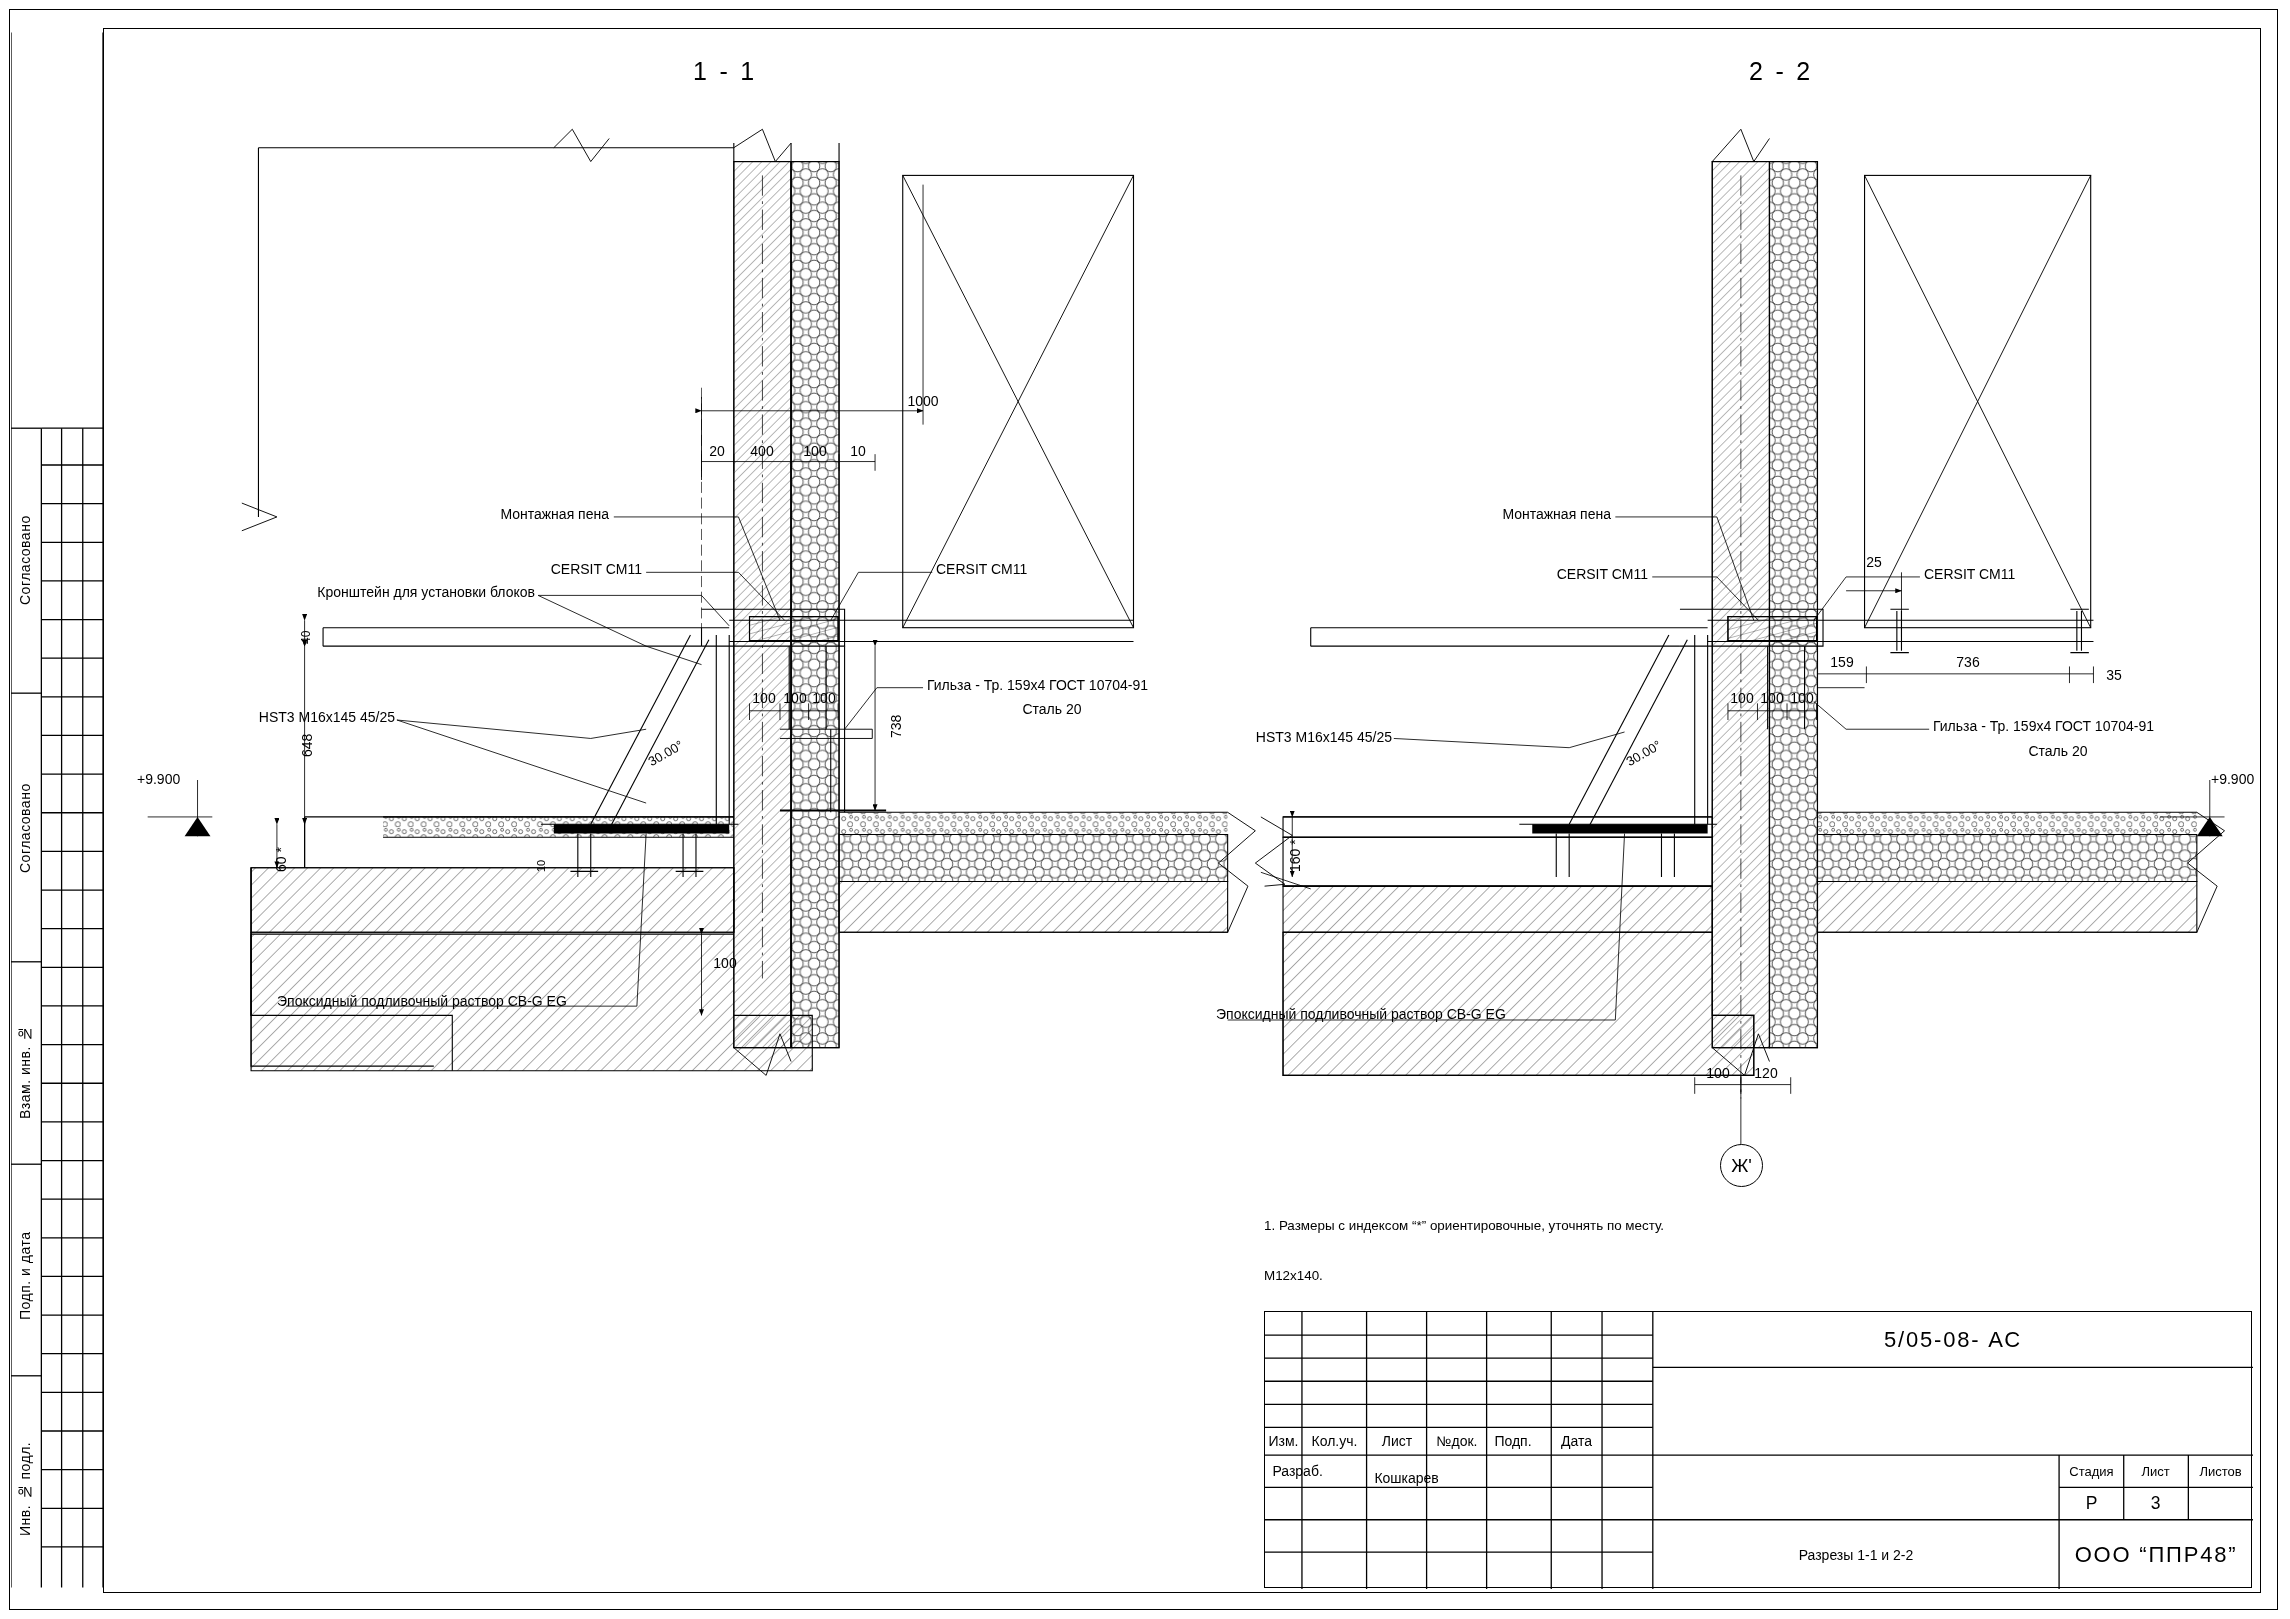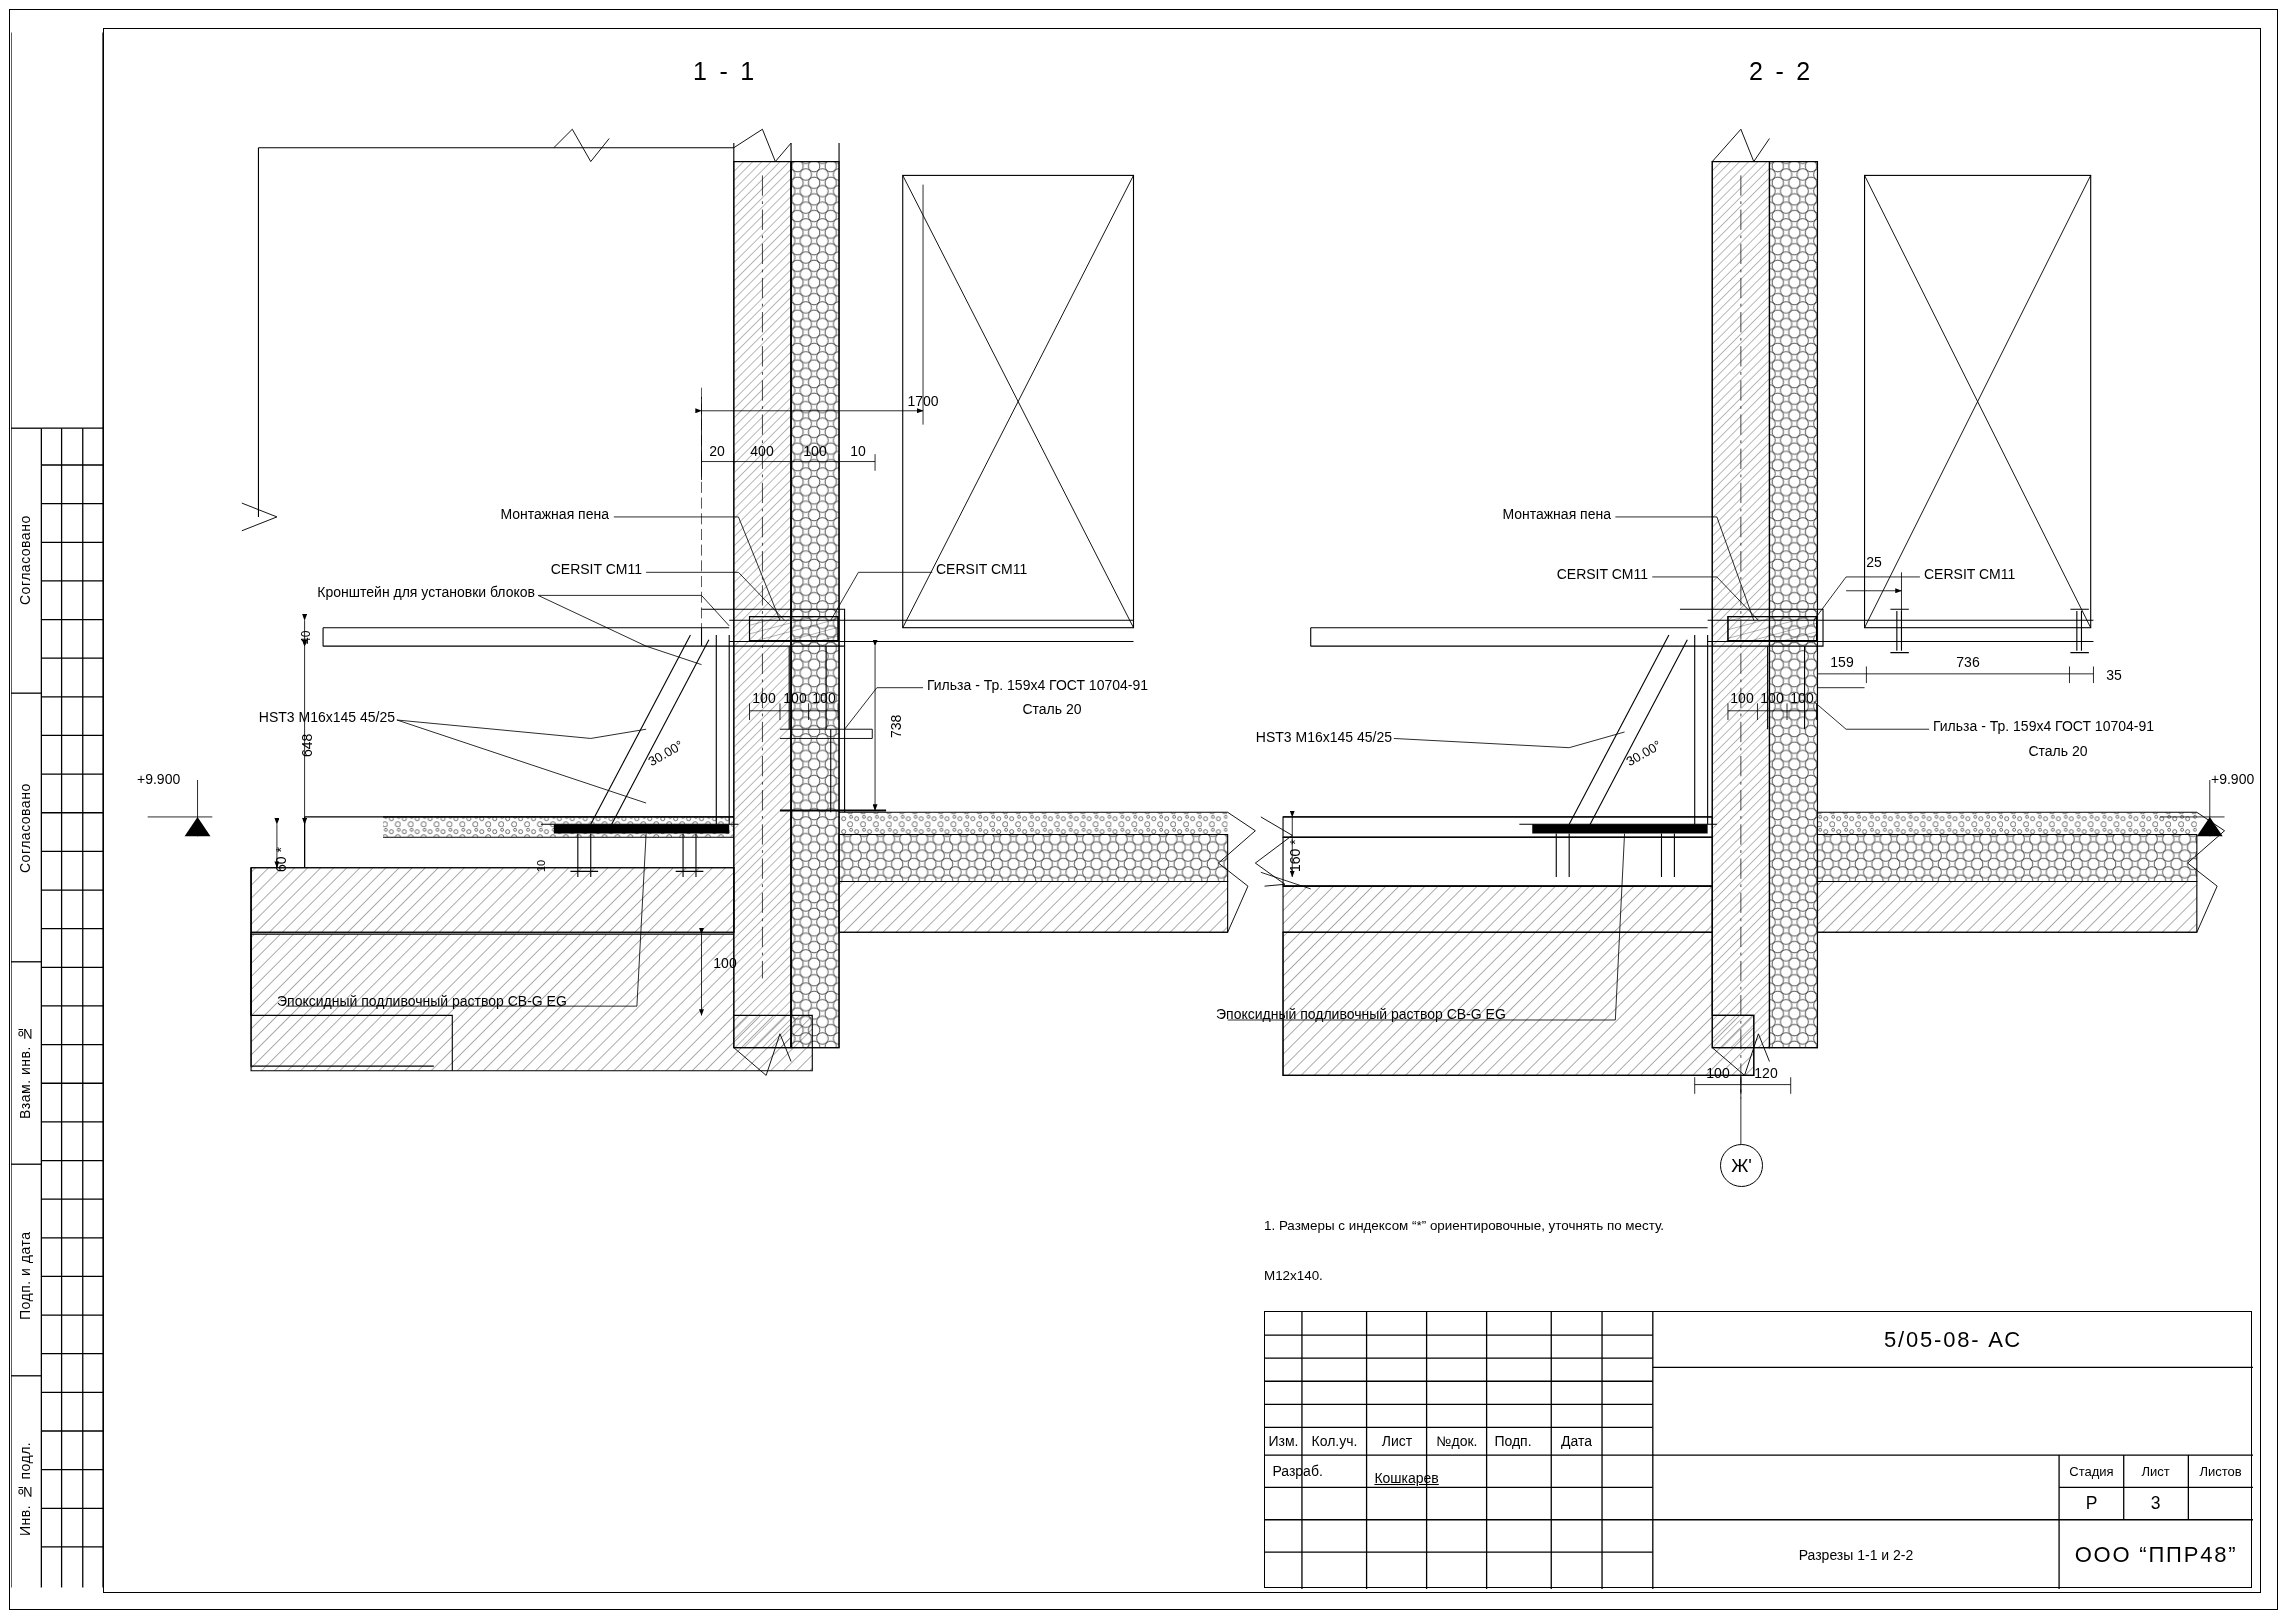--- a/index.html
+++ b/index.html
@@ -352,21 +352,21 @@
         <path d="M2090,790 L2000,790 L1965,760"></path>
         <path d="M1510,800 L1700,810 L1760,793"></path>
         <path d="M1330,1105 L1750,1105 L1760,903"></path>
       </g>
     </g>
   </svg>
 
   <div class="t c title-lbl" style="left:725px;top:57px;">1 - 1</div>
   <div class="t c title-lbl" style="left:1781px;top:57px;">2 - 2</div>
 
-  <div class="t c dim" style="left:923px;top:393px;">1700</div>
+  <div class="t c dim" style="left:923px;top:393px;">1000</div>
   <div class="t c dim" style="left:717px;top:443px;">20</div>
   <div class="t c dim" style="left:762px;top:443px;">400</div>
   <div class="t c dim" style="left:815px;top:443px;">100</div>
   <div class="t c dim" style="left:858px;top:443px;">10</div>
   <div class="t c dim" style="left:764px;top:690px;">100</div>
   <div class="t c dim" style="left:795px;top:690px;">100</div>
   <div class="t c dim" style="left:824px;top:690px;">100</div>
   <div class="vt dim" style="left:888px;top:738px;">738</div>
   <div class="vt dim" style="left:299px;top:644px;font-size:12px">40</div>
   <div class="vt dim" style="left:299px;top:757px;">648</div>
@@ -446,21 +446,21 @@
     <div class="cellt big" style="left:388px;top:0;width:600px;height:55px;">5/05-08- АС</div>
 
     <div class="cellt" style="left:0px;top:115px;width:37px;height:28px;">Изм.</div>
     <div class="cellt" style="left:37px;top:115px;width:65px;height:28px;">Кол.уч.</div>
     <div class="cellt" style="left:102px;top:115px;width:60px;height:28px;">Лист</div>
     <div class="cellt" style="left:162px;top:115px;width:60px;height:28px;">№док.</div>
     <div class="cellt" style="left:222px;top:115px;width:52px;height:28px;">Подп.</div>
     <div class="cellt" style="left:286px;top:115px;width:51px;height:28px;">Дата</div>
 
     <div class="cellt" style="left:0px;top:143px;width:102px;height:32px;justify-content:flex-start;padding-left:7.4px;">Разраб.</div>
-    <div class="cellt" style="left:102px;top:143px;width:120px;height:46px;justify-content:flex-start;padding-left:7.4px;text-decoration:underline;">Кошкарев</div>
+    <div class="cellt" style="left:102px;top:143px;width:120px;height:46px;justify-content:flex-start;padding-left:7.4px;">Кошкарев</div>
 
     <div class="cellt" style="left:388px;top:208px;width:406px;height:69px;">Разрезы 1-1 и 2-2</div>
 
     <div class="cellt" style="left:794px;top:143px;width:65px;height:32px;font-size:13px;">Стадия</div>
     <div class="cellt" style="left:858px;top:143px;width:65px;height:32px;font-size:13px;">Лист</div>
     <div class="cellt" style="left:923px;top:143px;width:65px;height:32px;font-size:13px;">Листов</div>
 
     <div class="cellt mid" style="left:794px;top:175px;width:65px;height:32px;">Р</div>
     <div class="cellt mid" style="left:858px;top:175px;width:65px;height:32px;">3</div>
     <div class="cellt mid" style="left:923px;top:175px;width:65px;height:32px;"></div>

